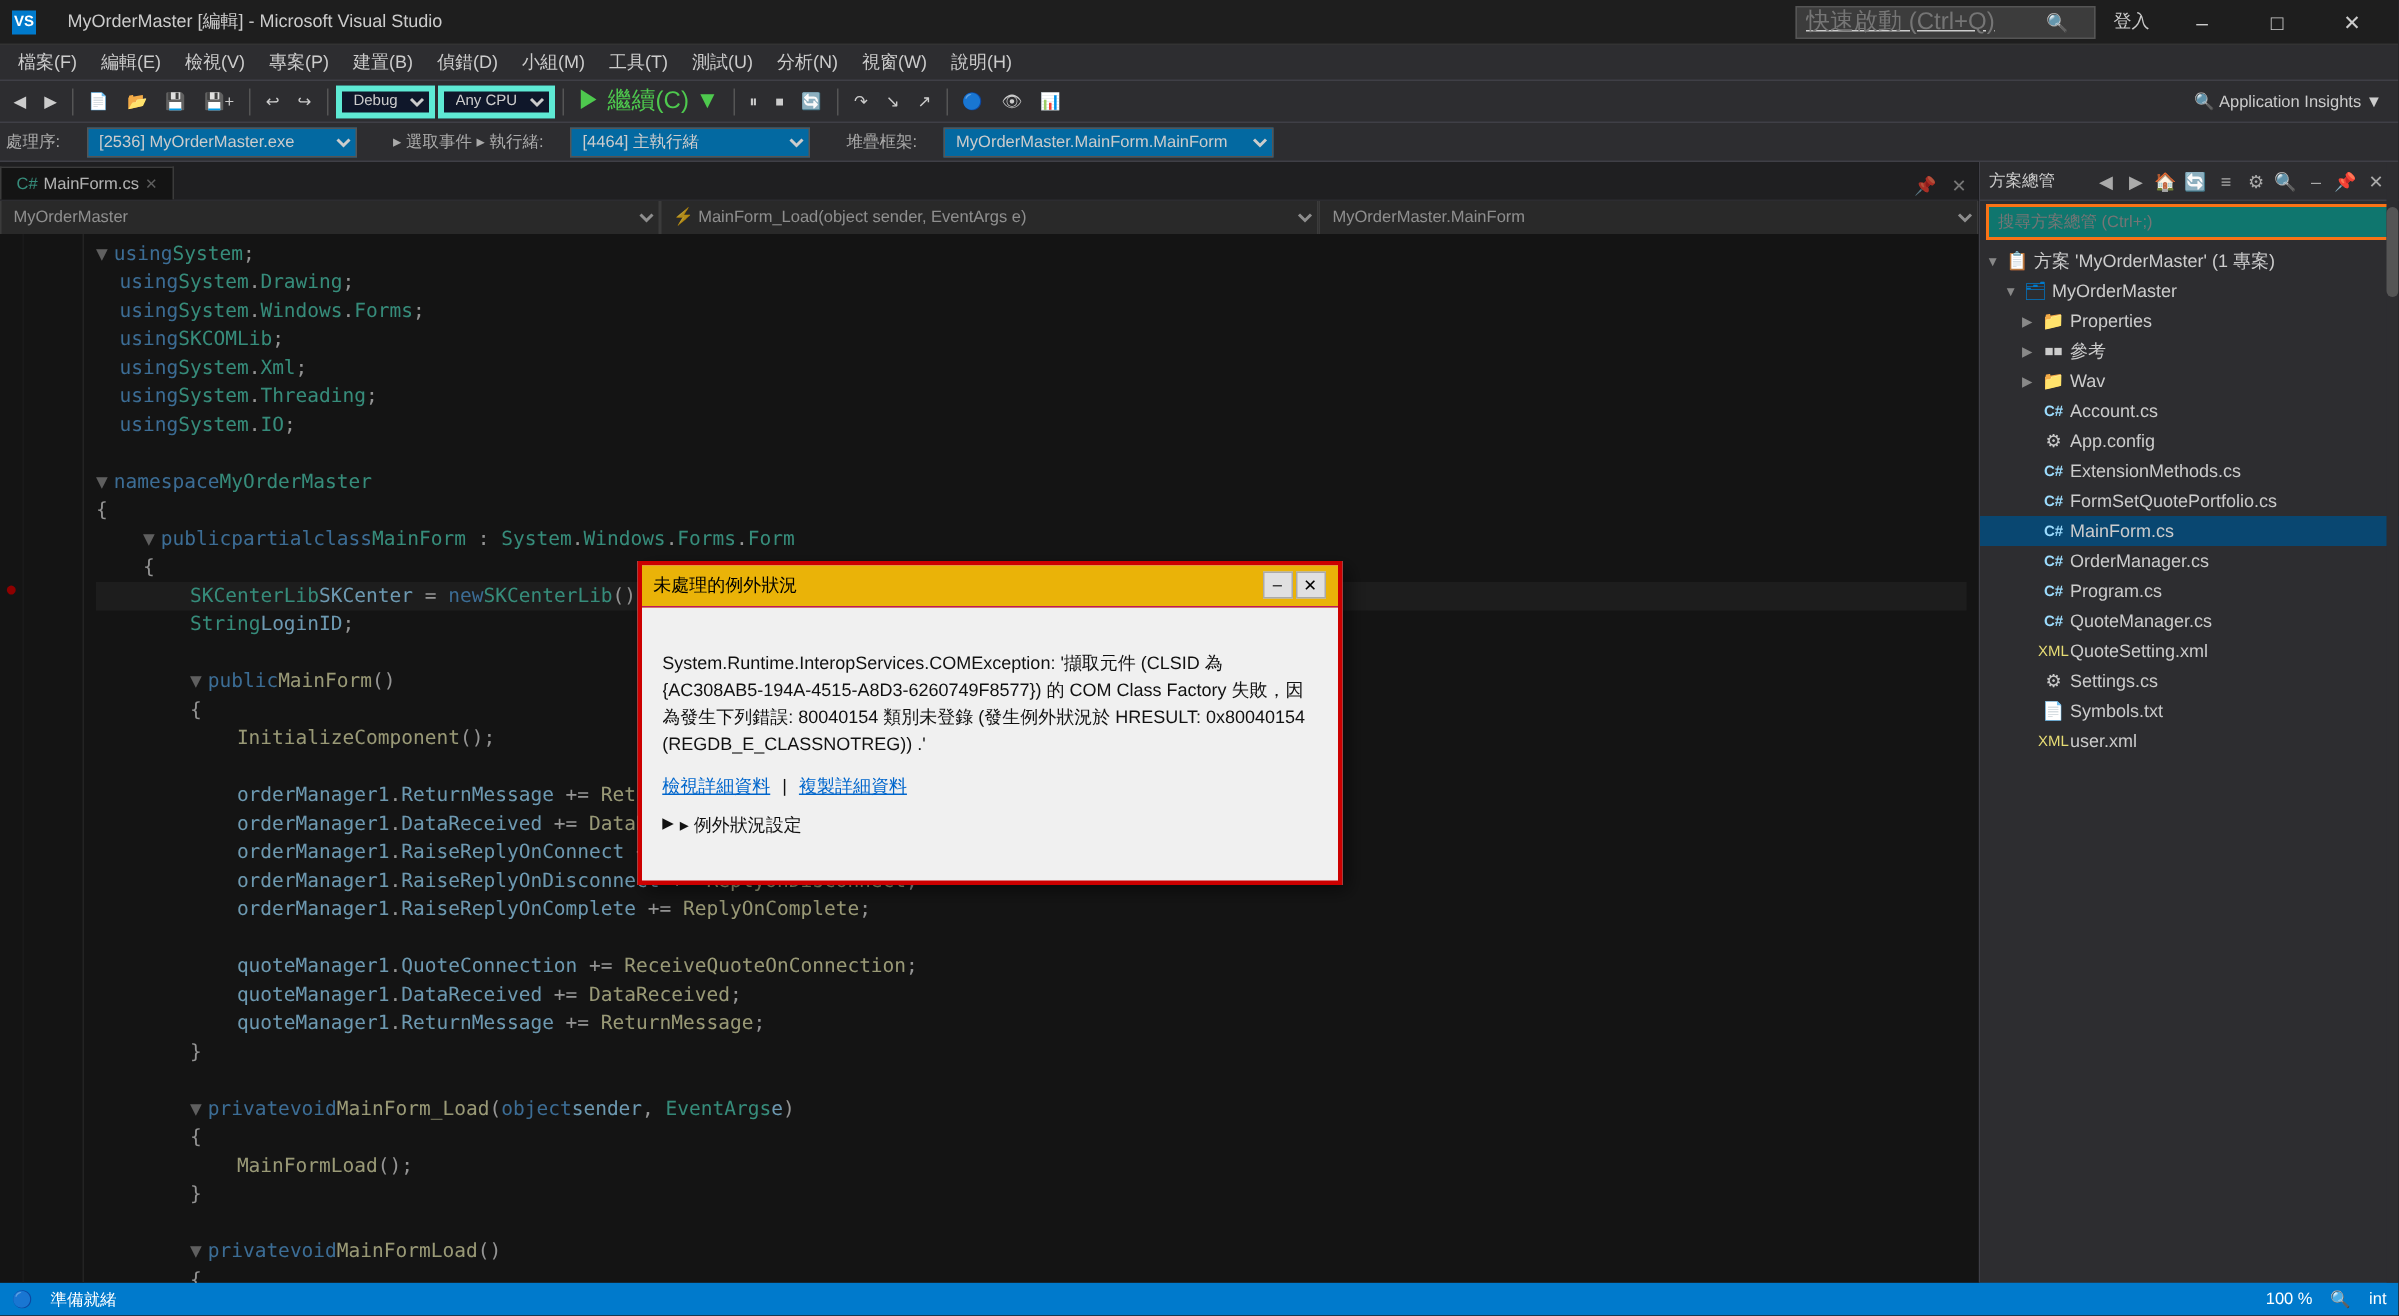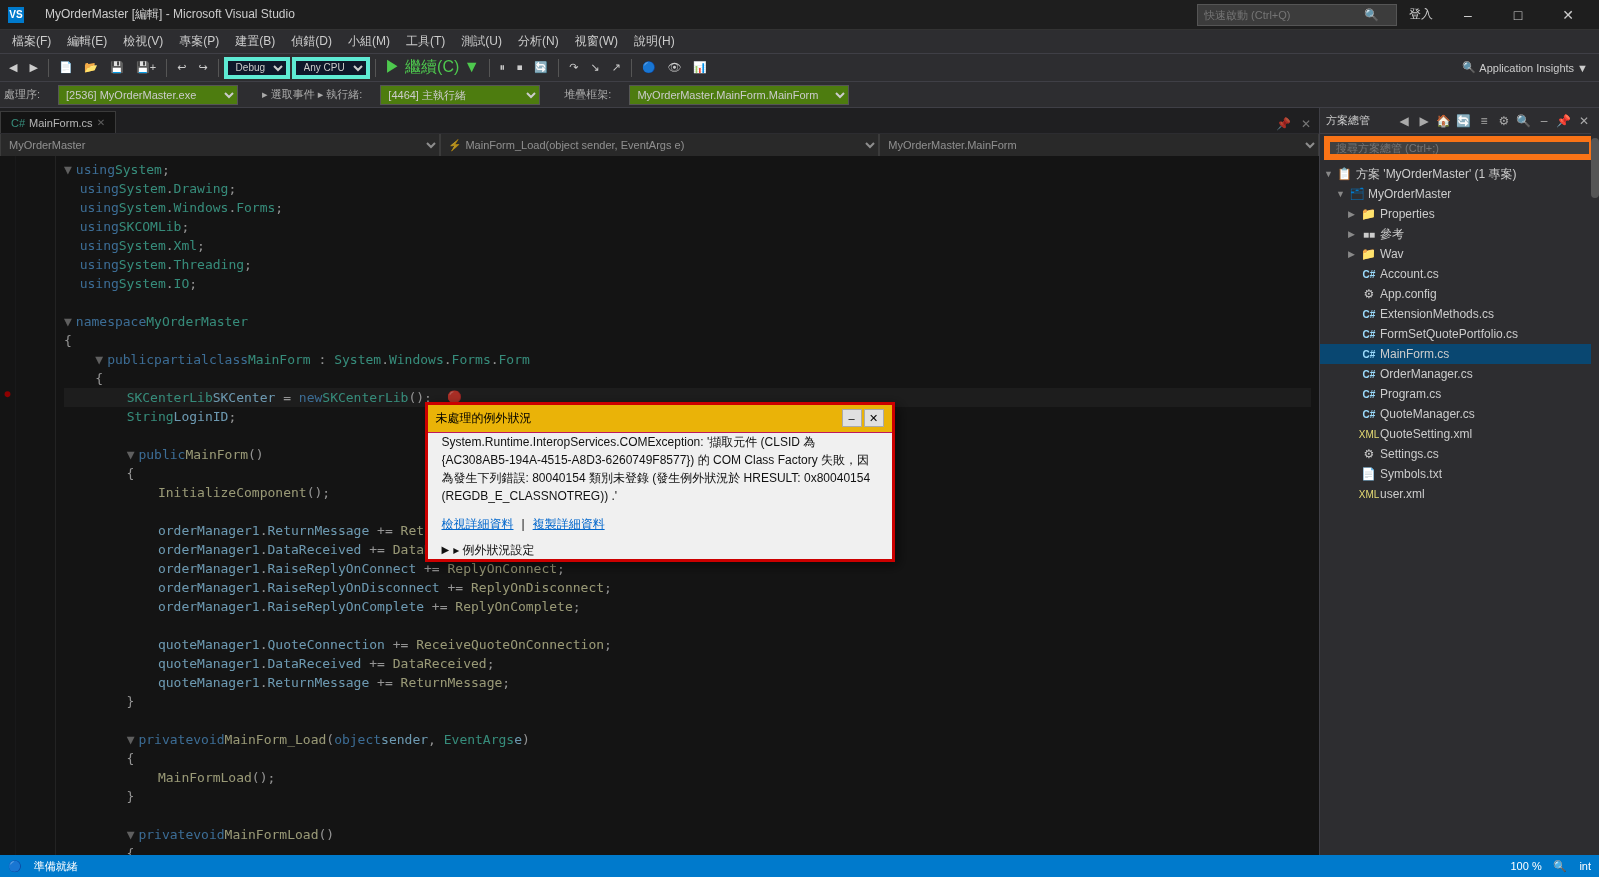--- a/index.html
+++ b/index.html
@@ -67,22 +67,23 @@
       height: 22px;
       padding: 0 6px;
       width: 200px;
       margin-right: 8px;
     }
     .title-search input {
       background: transparent;
       border: none;
       outline: none;
       color: #ccc;
-      font-size: 11px;
+      font-size: 16px;
       width: 160px;
+      text-decoration: underline;
     }
 
     
     .menu-bar {
       height: 24px;
       background: #2d2d30;
       display: flex;
       align-items: center;
       padding: 0 4px;
       border-bottom: 1px solid #3f3f46;
@@ -155,21 +156,21 @@
       background: #2d2d30;
       display: flex;
       align-items: center;
       padding: 0 4px;
       border-bottom: 1px solid #3f3f46;
       gap: 18px;
     }
     .debug-label { color: #aaa; font-size: 11px; }
     .debug-dropdown {
       height: 20px;
-      background: #4d7c0f;
+      background: #0369a1;
       border: 1px solid #555;
       color: #ccc;
       font-size: 11px;
       padding: 0 3px;
     }
     .tab {
       height: 22px;
       padding: 0 10px;
       background: #3c3c3c;
       border: 1px solid #555;
@@ -290,21 +291,21 @@
     }
     .exc-btn {
       width: 20px; height: 18px;
       background: #e0e0e0;
       border: 1px solid #aaa;
       font-size: 11px;
       cursor: pointer;
       display: flex; align-items: center; justify-content: center;
     }
     .exception-body {
-      padding: 0 14px;
+      padding: 28px 14px;
       color: #111;
       font-size: 12px;
       line-height: 1.5;
     }
     .exception-error-text {
       margin-bottom: 10px;
       color: #111;
     }
     .exception-links {
       display: flex; gap: 8px;
@@ -353,22 +354,22 @@
       background: transparent;
       border: none;
       color: #aaa;
       font-size: 12px;
       cursor: pointer;
       display: flex; align-items: center; justify-content: center;
     }
     .panel-search {
       height: 24px;
       padding: 2px 6px;
-      background: #404040;
-      border: 6px solid #f97316;
+      background: #0f766e;
+      border: 2px solid #f97316;
       color: #ccc;
       font-size: 11px;
       width: 100%;
       outline: none;
     }
     .solution-tree {
       flex: 1;
       overflow: auto;
       padding: 2px 0;
     }

